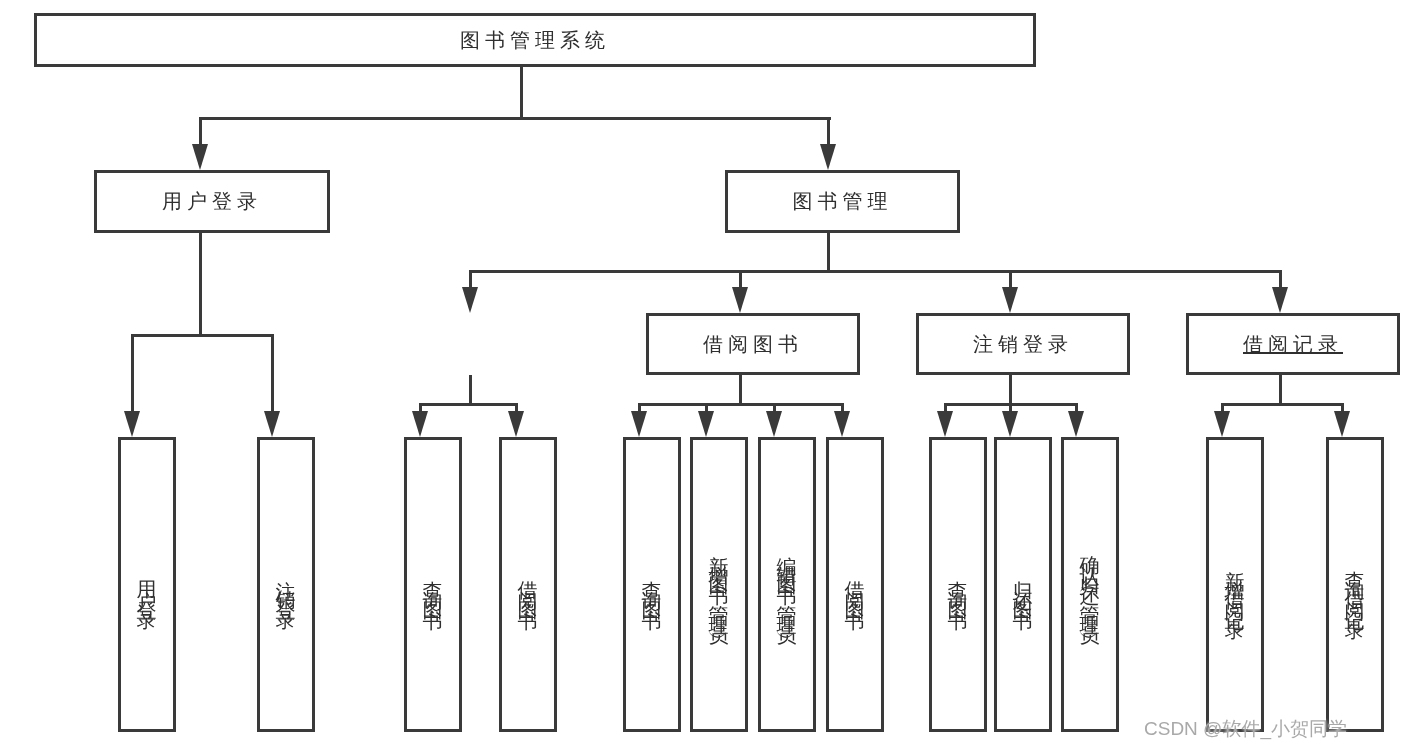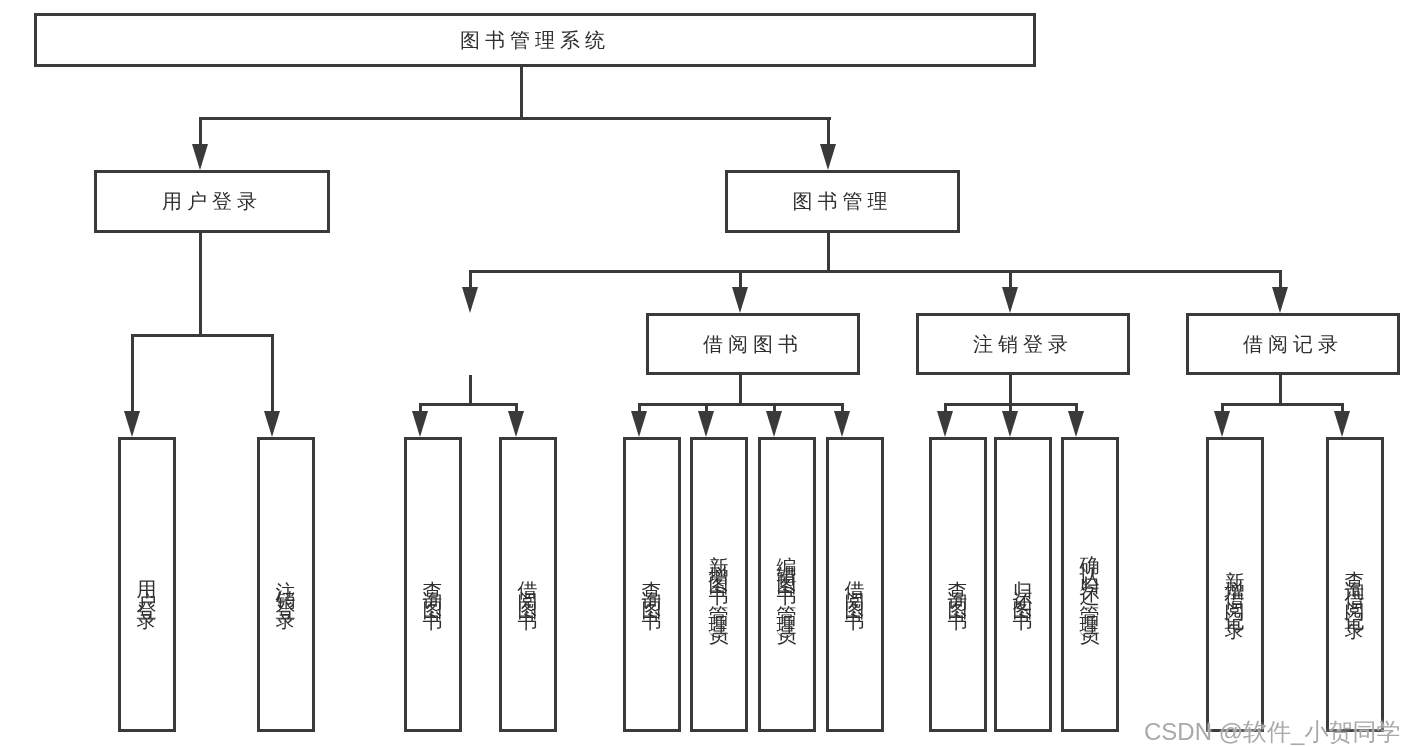--- a/index.html
+++ b/index.html
@@ -43,21 +43,21 @@
   .vline{position:absolute;width:3px;background:var(--line);}
   .arrow{
     position:absolute;width:0;height:0;
     border-left:8px solid transparent;
     border-right:8px solid transparent;
     border-top:26px solid var(--line);
   }
   .watermark{
     position:absolute;
     left:1144px;top:716px;
-    font-size:24px;
+    font-size:19px;
     color:var(--watermark);
     text-shadow:0 0 3px #fff;
     white-space:nowrap;
     z-index:10;
   }
 </style>
 </head>
 <body>
 
 <div class="canvas">
@@ -105,21 +105,21 @@
   <div class="arrow" style="left:1002px;top:287px;"></div>
   <div class="vline" style="left:1279px;top:270px;height:17px;"></div>
   <div class="arrow" style="left:1272px;top:287px;"></div>
 
   <div class="box" style="left:633px;top:313px;width:214px;height:62px;">
     <span class="hlabel">借阅图书</span>
   </div>
   <div class="box" style="left:903px;top:313px;width:214px;height:62px;">
     <span class="hlabel">注销登录</span>
   </div>
-  <div class="box" style="left:1173px;top:313px;width:214px;height:62px;">
+  <div class="box" style="left:1173px;top:313px;width:214px;height:62px;text-decoration:underline;">
     <span class="hlabel">借阅记录</span>
   </div>
 
   <div class="vline" style="left:469px;top:375px;height:30px;"></div>
   <div class="hline" style="left:419px;top:403px;width:99px;"></div>
   <div class="vline" style="left:419px;top:403px;height:10px;"></div>
   <div class="arrow" style="left:412px;top:411px;"></div>
   <div class="vline" style="left:515px;top:403px;height:10px;"></div>
   <div class="arrow" style="left:508px;top:411px;"></div>
 

